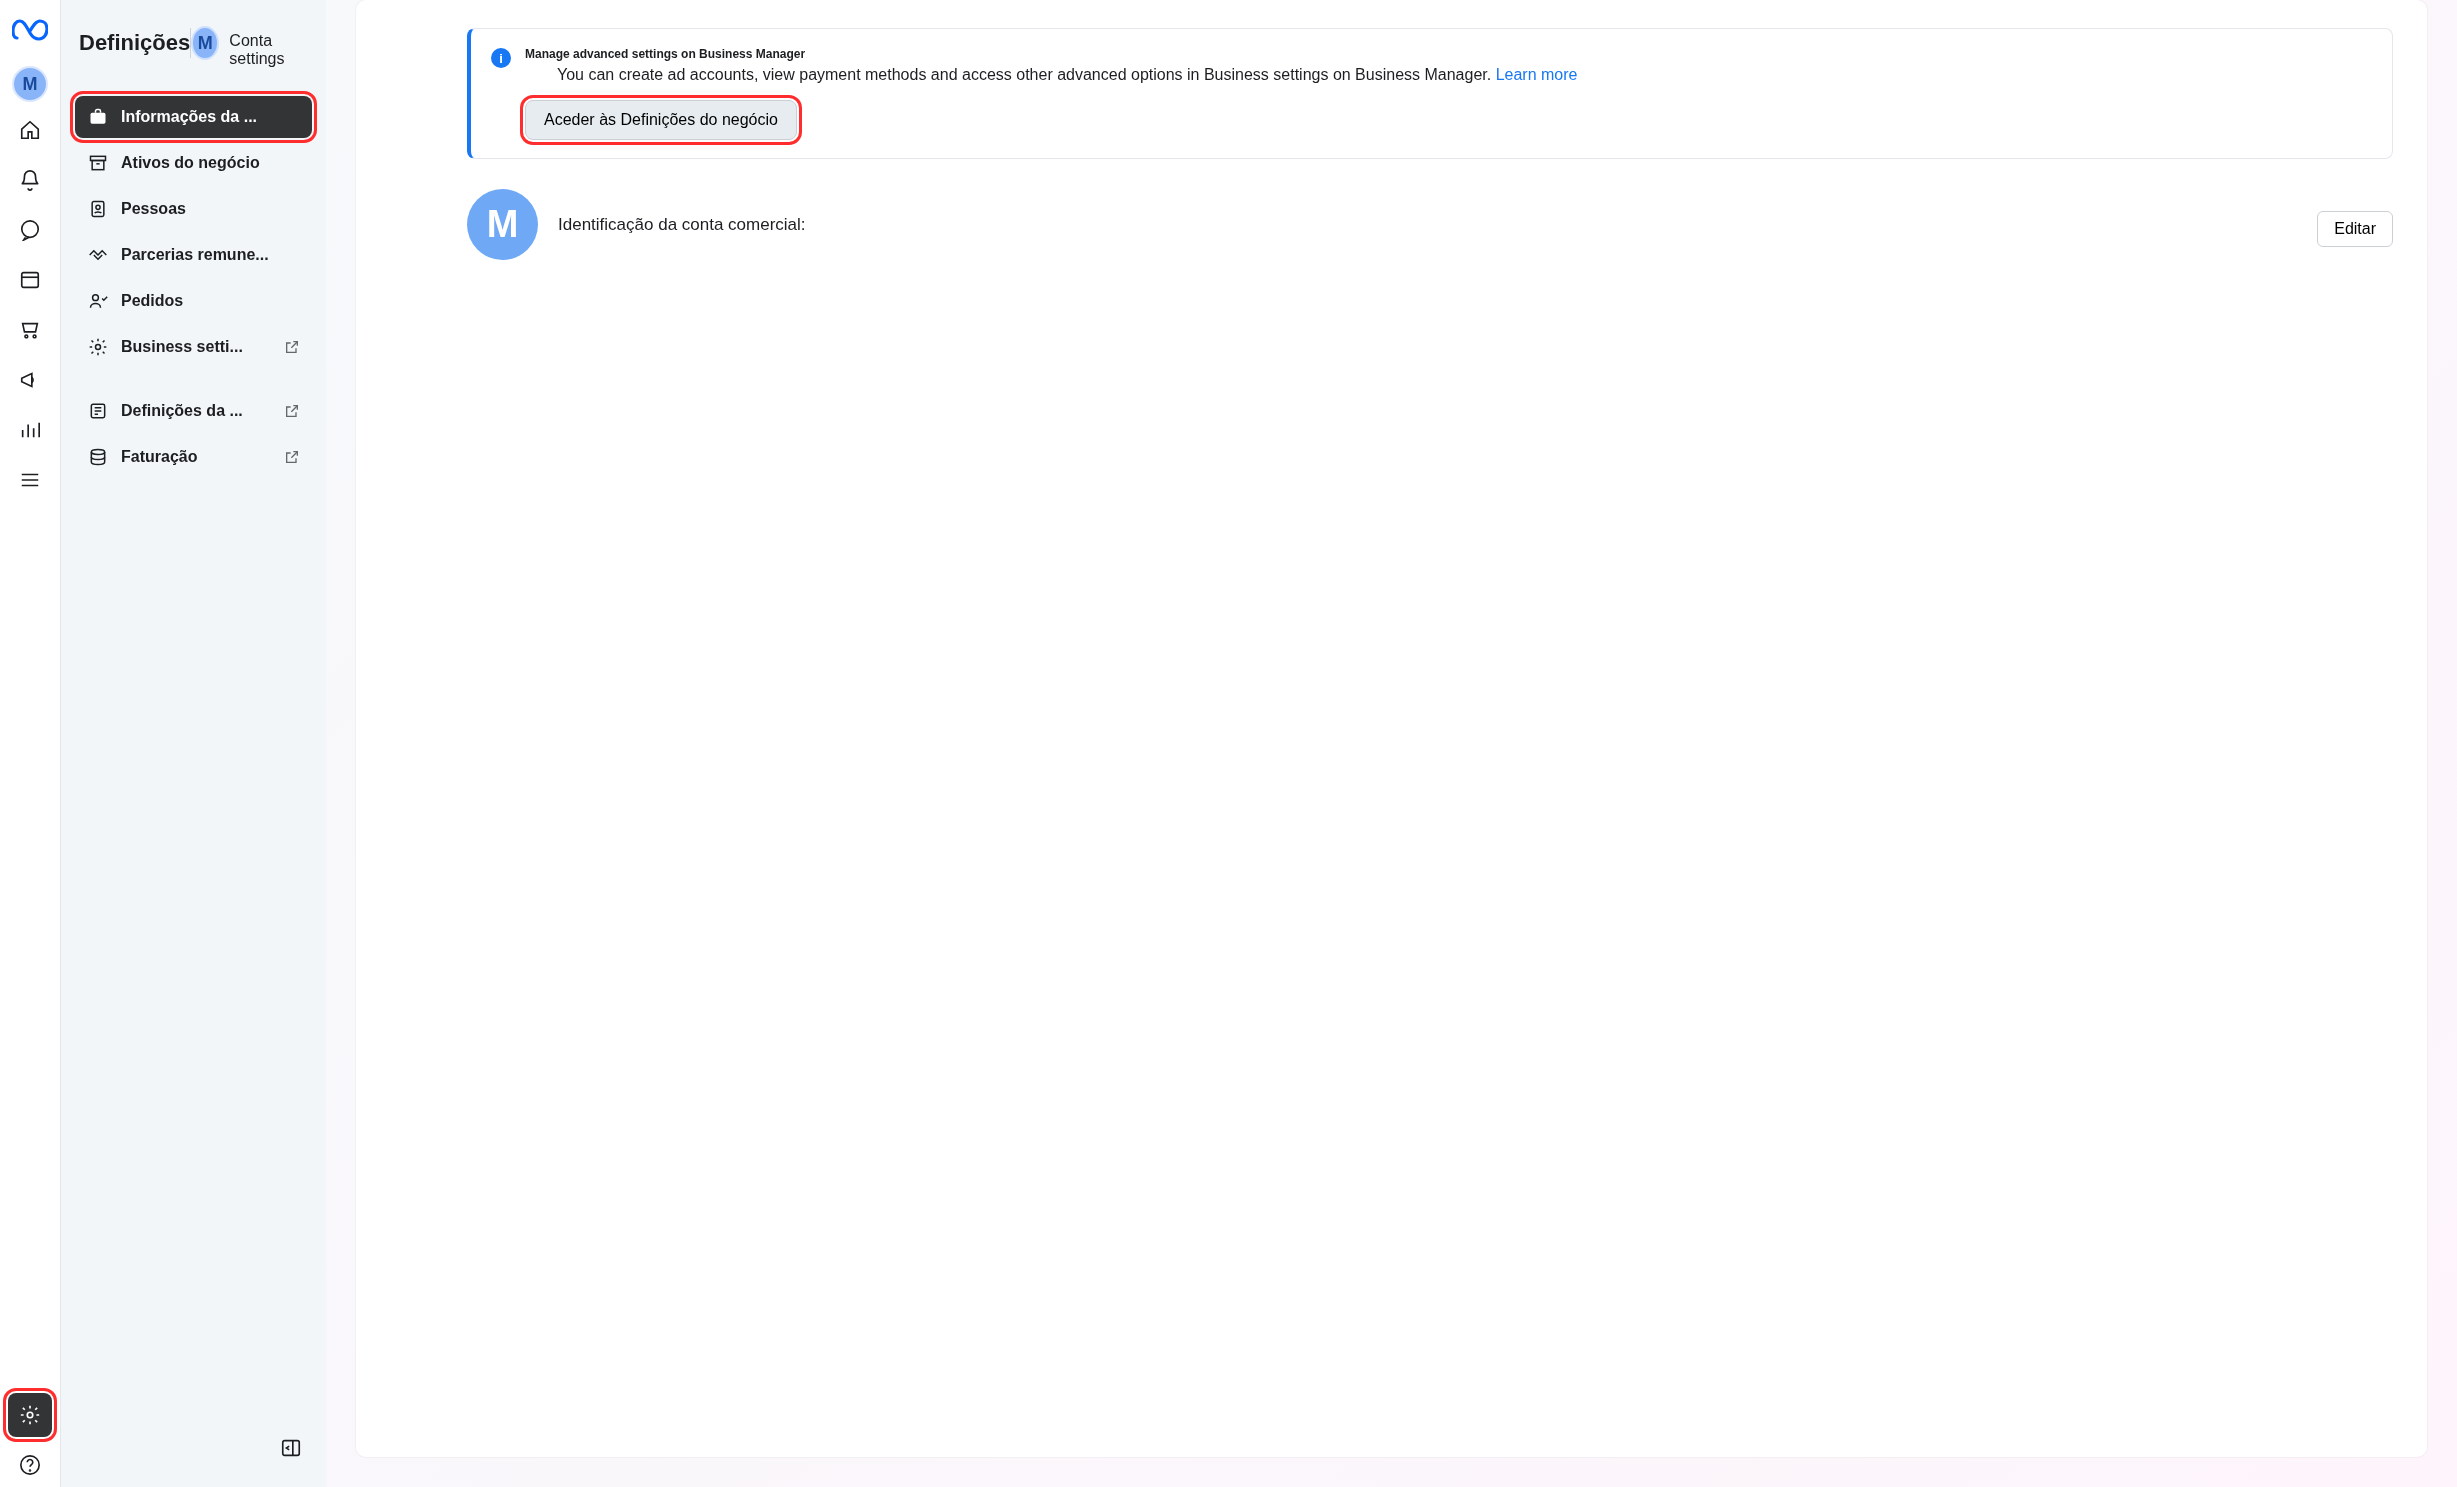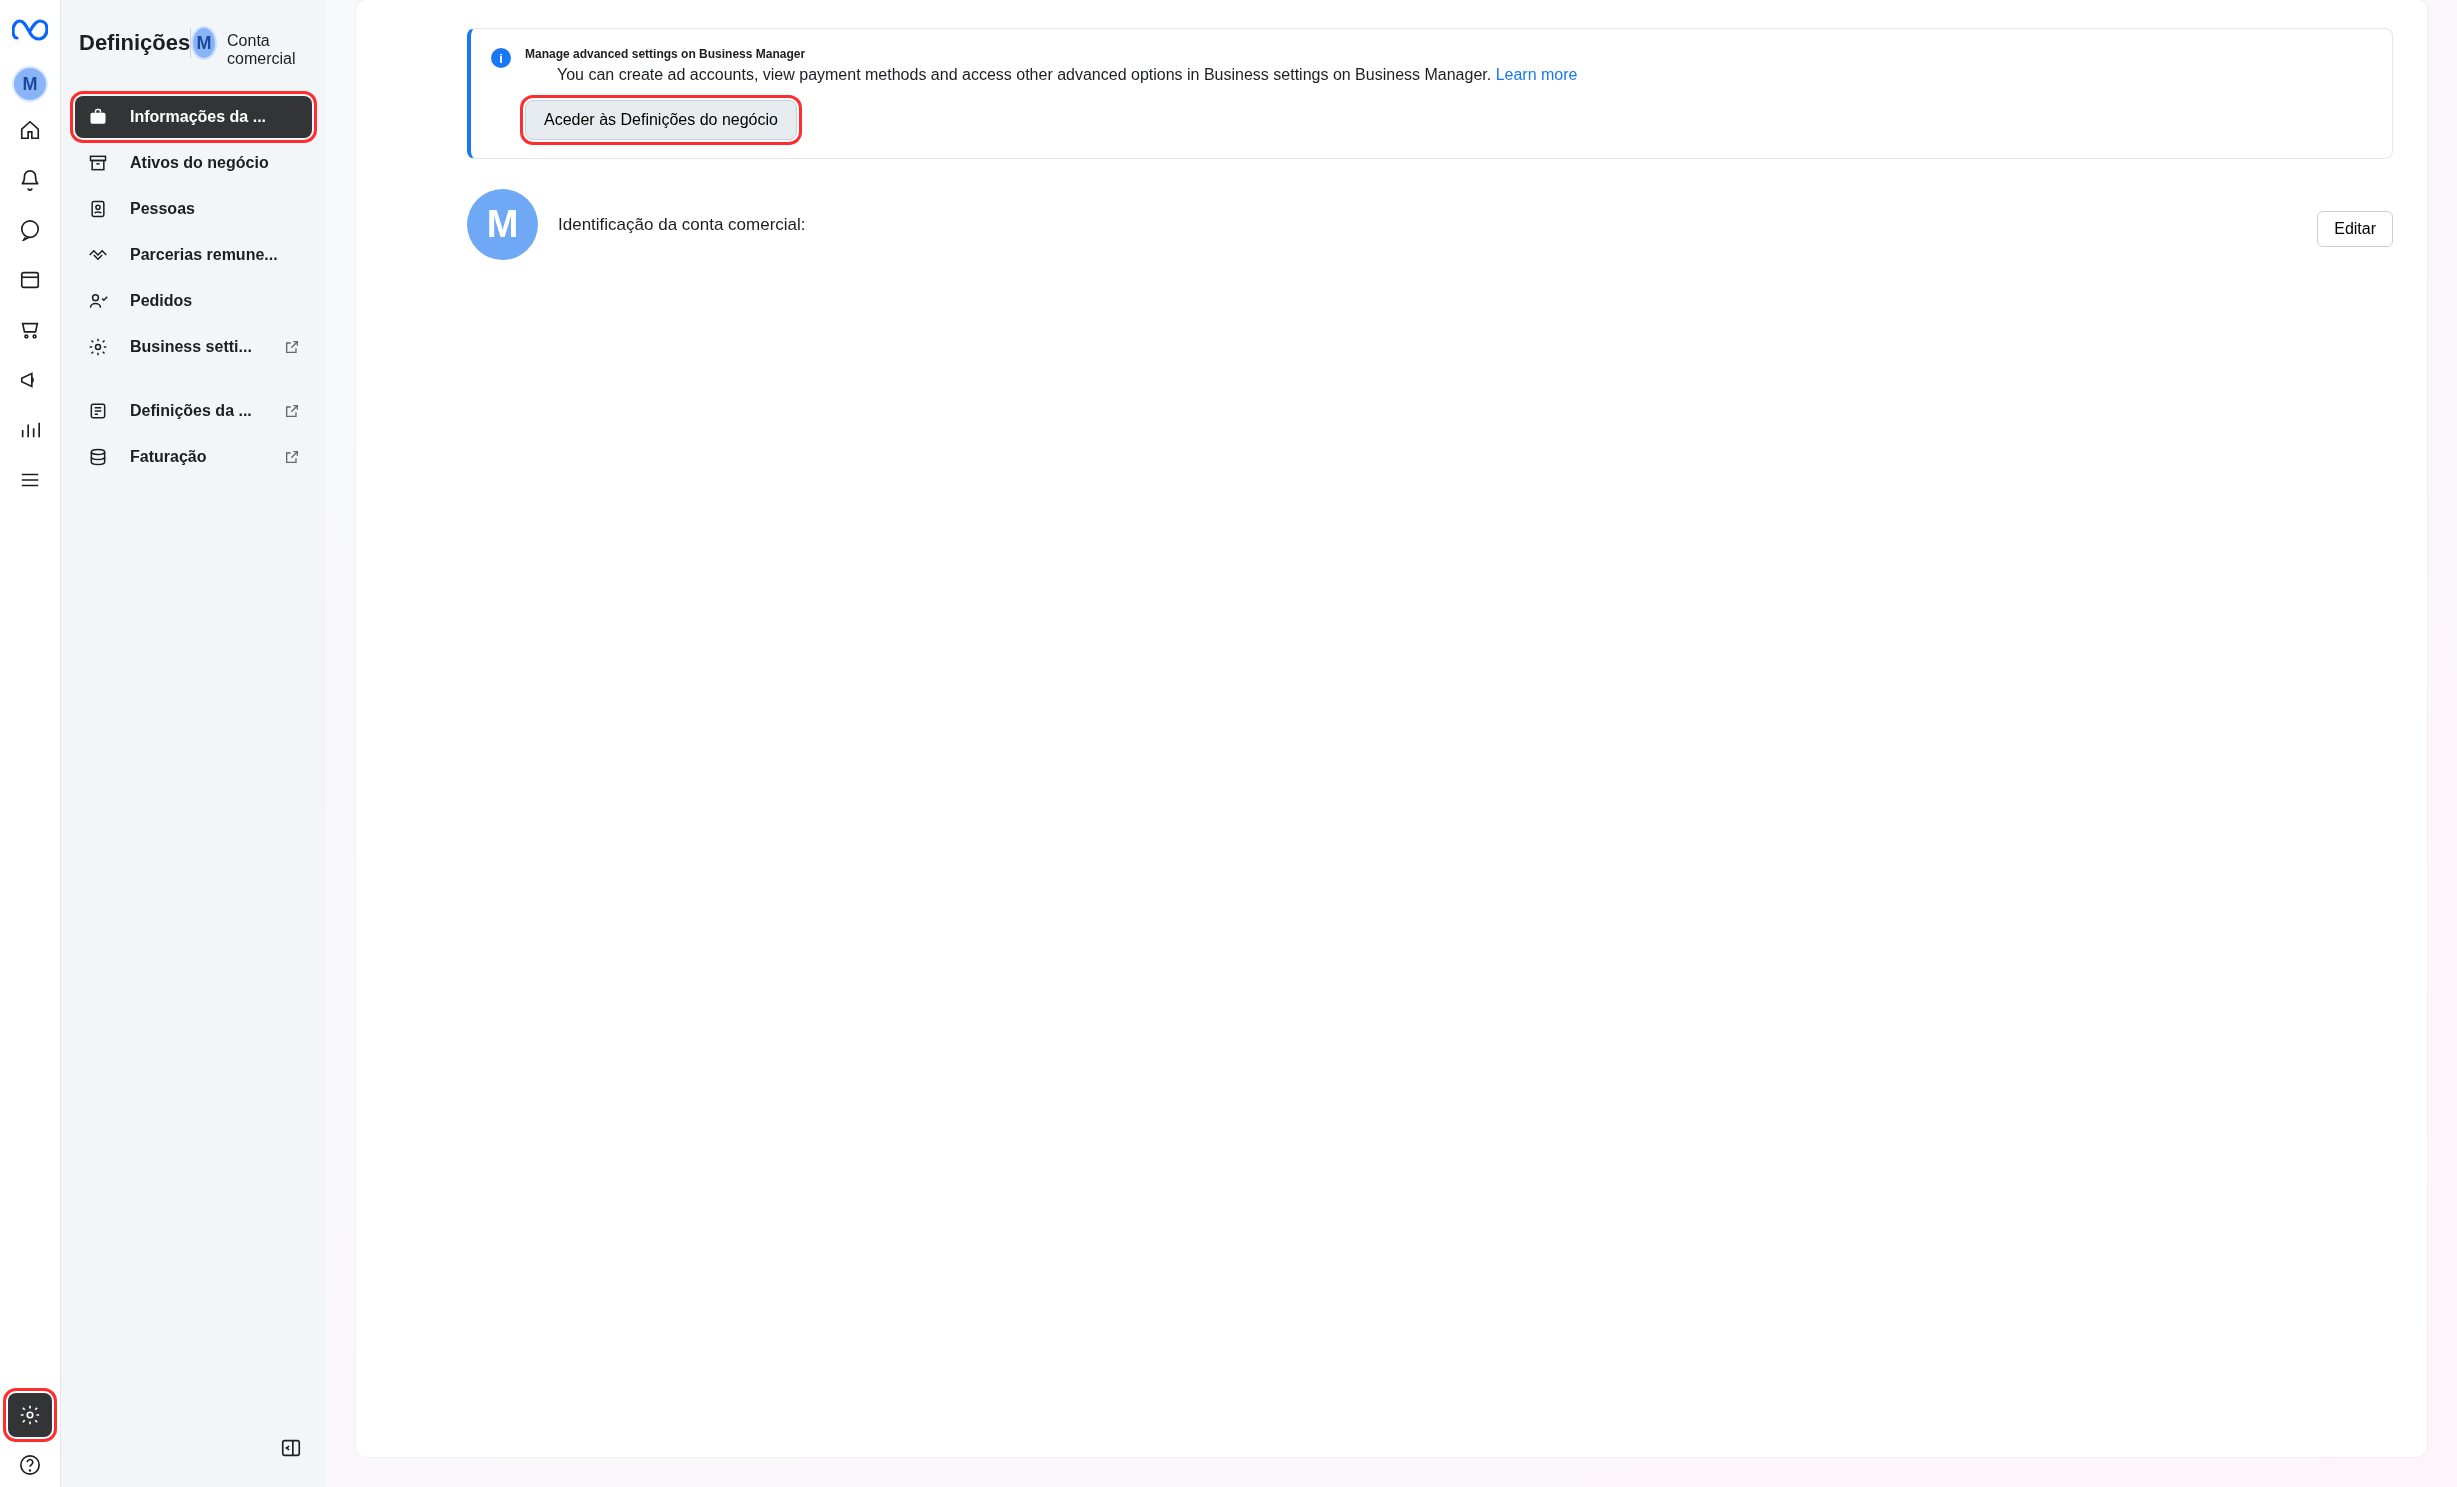--- a/index.html
+++ b/index.html
@@ -56,21 +56,21 @@
     .sidebar-acct .avatar-med {
       width: 34px; height:34px; border-radius:50%;
       background:#8ab4f8; display:flex;align-items:center;justify-content:center;
       color:#1a4a9c; font-weight:700; font-size:18px;
       border: 2px solid #cfe0ff;
     }
     .sidebar-acct-label { font-size: 16px; color:#1c1e21; margin-top:14px;}
 
     .nav { display:flex; flex-direction:column; gap:4px; }
     .nav-item {
-      display:flex; align-items:center; gap:21px;
+      display:flex; align-items:center; gap:12px;
       padding: 10px 12px;
       border-radius: 8px;
       cursor:pointer;
       font-size: 16px;
       font-weight: 600;
       color:#1c1e21;
       position:relative;
     }
     .nav-item.active {
       background:#323436; color:#fff;
@@ -229,21 +229,21 @@
   </div>
 
   <div class="sidebar">
     <div class="sidebar-header">
       <div class="sidebar-title">Definições</div>
       <div class="sidebar-divider-vert"></div>
       <div class="sidebar-acct">
         <div class="avatar-med">
             <span>M</span>
           </div>
-        <div class="sidebar-acct-label">Conta comercial</div>
+        <div class="sidebar-acct-label">Conta settings</div>
       </div>
     </div>
 
     <div class="nav">
       <div class="nav-item active highlighted">
         <span class="nav-icon">
           <svg width="20" height="20" viewBox="0 0 24 24" fill="currentColor">
               <rect x="3" y="7" width="18" height="13" rx="2"></rect>
               <path d="M9 7 V5 a2 2 0 0 1 2-2 h2 a2 2 0 0 1 2 2 V7" fill="none" stroke="currentColor" stroke-width="1.8"></path>
             </svg>

